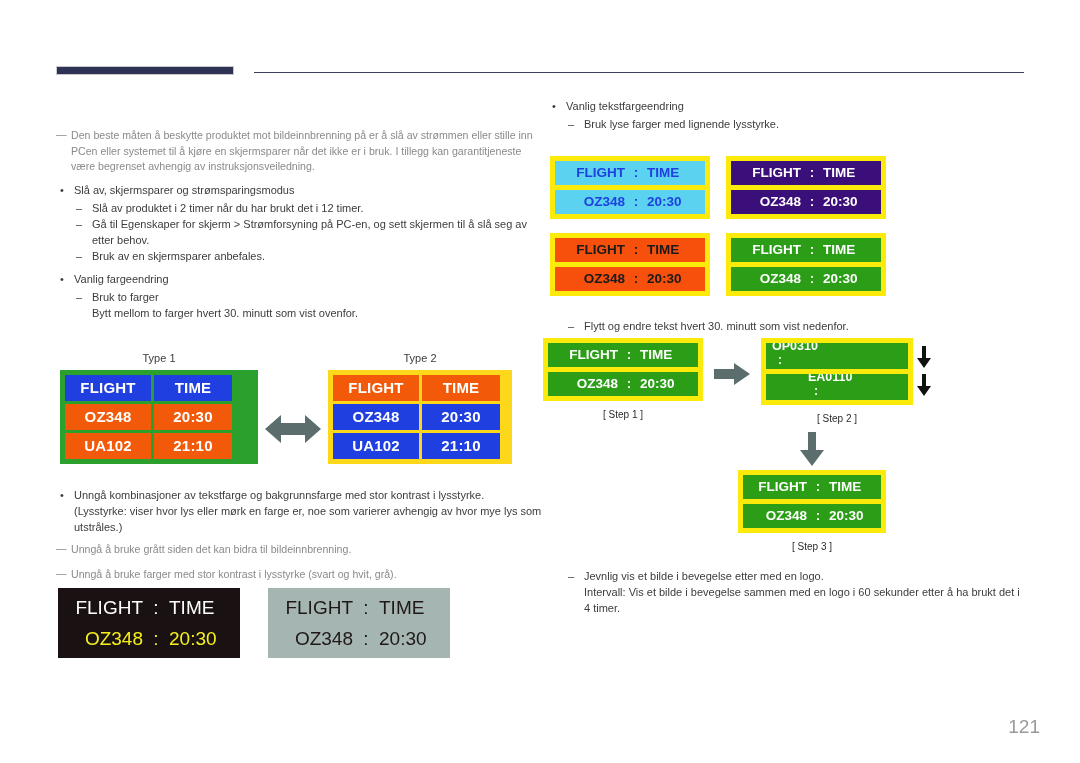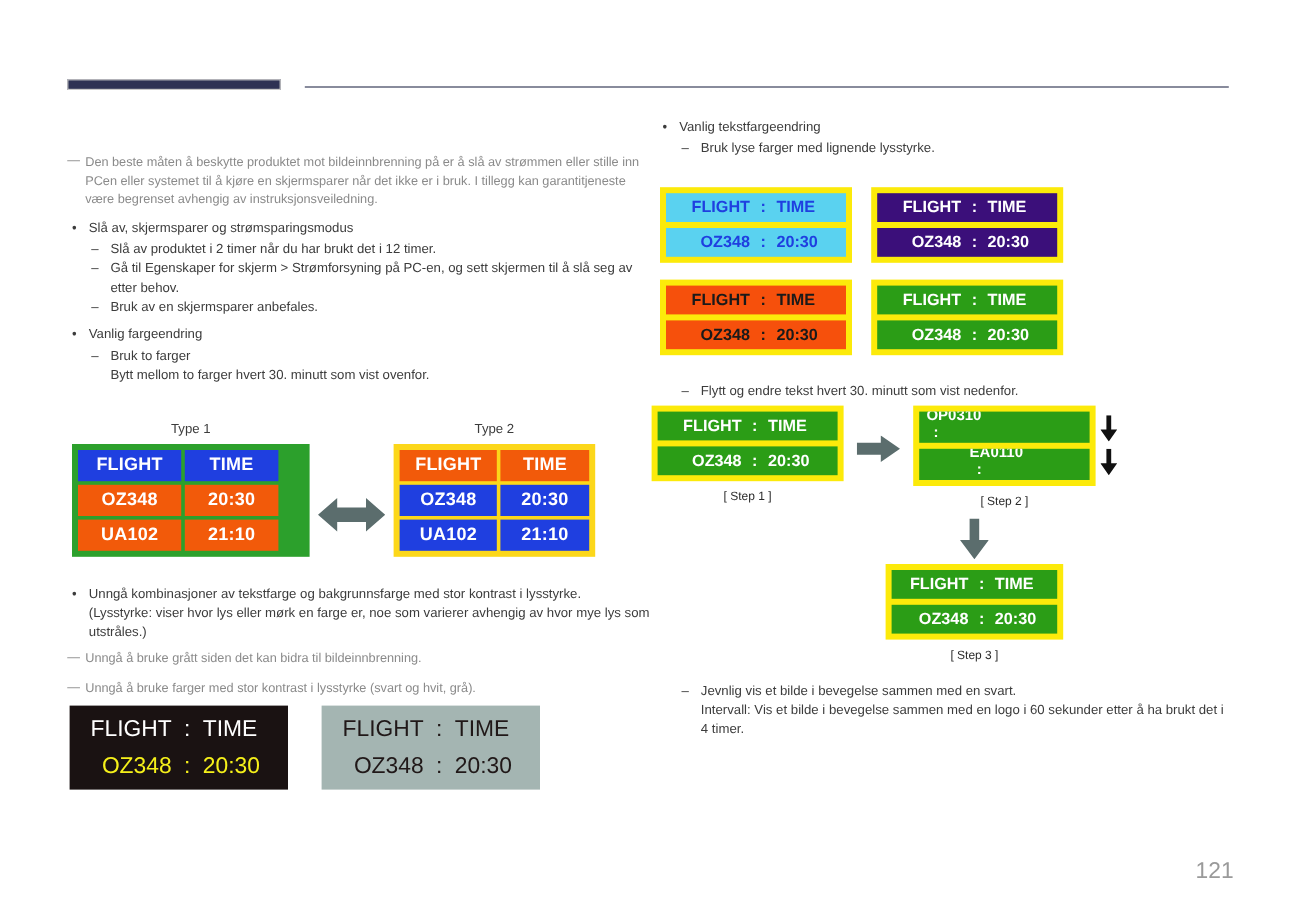--- a/index.html
+++ b/index.html
@@ -74,21 +74,21 @@
   .scroll-panel { overflow:hidden; position:relative; }
   .scroll-inner { font-weight:bold; font-size:12.5px; line-height:14px; color:#fff;
                   white-space:nowrap; }
   .scroll-inner .sline { display:flex;flex-direction:column; }
   .scroll-inner .sa { width:62px; }
   .scroll-inner .sc { width:16px; text-align:center; }
   .scroll-inner .sb2 { width:58px; }
 
   .step-lbl { font-size:10px; color:#2b2b2b; text-align:center; margin-top:8px; }
 
-  .pageno { position:absolute; right:52px; bottom:25px; font-size:19px; color:#9a9a9a;margin-top:16px; }
+  .pageno { position:absolute; right:40px; bottom:25px; font-size:19px; color:#9a9a9a;margin-top:16px; }
 </style>
 </head>
 <body>
 
 <div class="page">
 
   <div class="hdr">
     <div class="hdr-bar"></div>
     <div class="hdr-line"></div>
   </div>
@@ -152,21 +152,21 @@
               <div class="grid-cell gc-flight" style="background: rgb(242, 90, 10); color: rgb(255, 255, 255);">UA102</div>
               <div class="grid-cell gc-time" style="background: rgb(242, 90, 10); color: rgb(255, 255, 255);">21:10</div>
             </div>
           </div>
       </div>
       <div style="width:70px; display:flex; justify-content:center; align-items:center; height:110px; margin-top:22px;">
         <svg width="56" height="34" viewBox="0 0 56 34">
           <polygon points="0,17 16,3 16,11 40,11 40,3 56,17 40,31 40,23 16,23 16,31" fill="#5b6d6d"></polygon>
         </svg>
       </div>
-      <div style="width:168px; text-align:center;">
+      <div style="width:184px; text-align:center;">
         <div class="board-lbl">Type 2</div>
         <div class="grid-board" id="t2" style="margin-top: 6px; background: rgb(252, 215, 26);">
             <div class="grid-row">
               <div class="grid-cell gc-flight" style="background: rgb(242, 90, 10); color: rgb(255, 255, 255);">FLIGHT</div>
               <div class="grid-cell gc-time" style="background: rgb(242, 90, 10); color: rgb(255, 255, 255);">TIME</div>
             </div>
             <div class="grid-row">
               <div class="grid-cell gc-flight" style="background: rgb(31, 63, 224); color: rgb(255, 255, 255);">OZ348</div>
               <div class="grid-cell gc-time" style="background: rgb(31, 63, 224); color: rgb(255, 255, 255);">20:30</div>
             </div>
@@ -385,20 +385,20 @@
           <span class="sb-b">20:30</span>
         </div>
       </div>
     <div class="step-lbl" style="width:148px;">[ Step 3 ]</div>
   </div>
 
   <div style="position:absolute; left:566px; top:566px; width:462px;">
     <ul class="sub">
       <li class="sub">
         <span class="dash2">–</span>
-        <span>Jevnlig vis et bilde i bevegelse sammen med en svart.</span>
+        <span>Jevnlig vis et bilde i bevegelse etter med en logo.</span>
         <span class="cont">Intervall: Vis et bilde i bevegelse sammen med en logo i 60 sekunder etter å ha brukt det i 4 timer.</span>
       </li>
     </ul>
   </div>
 
   <div class="pageno">121</div>
 </div>
 
 </body></html>

